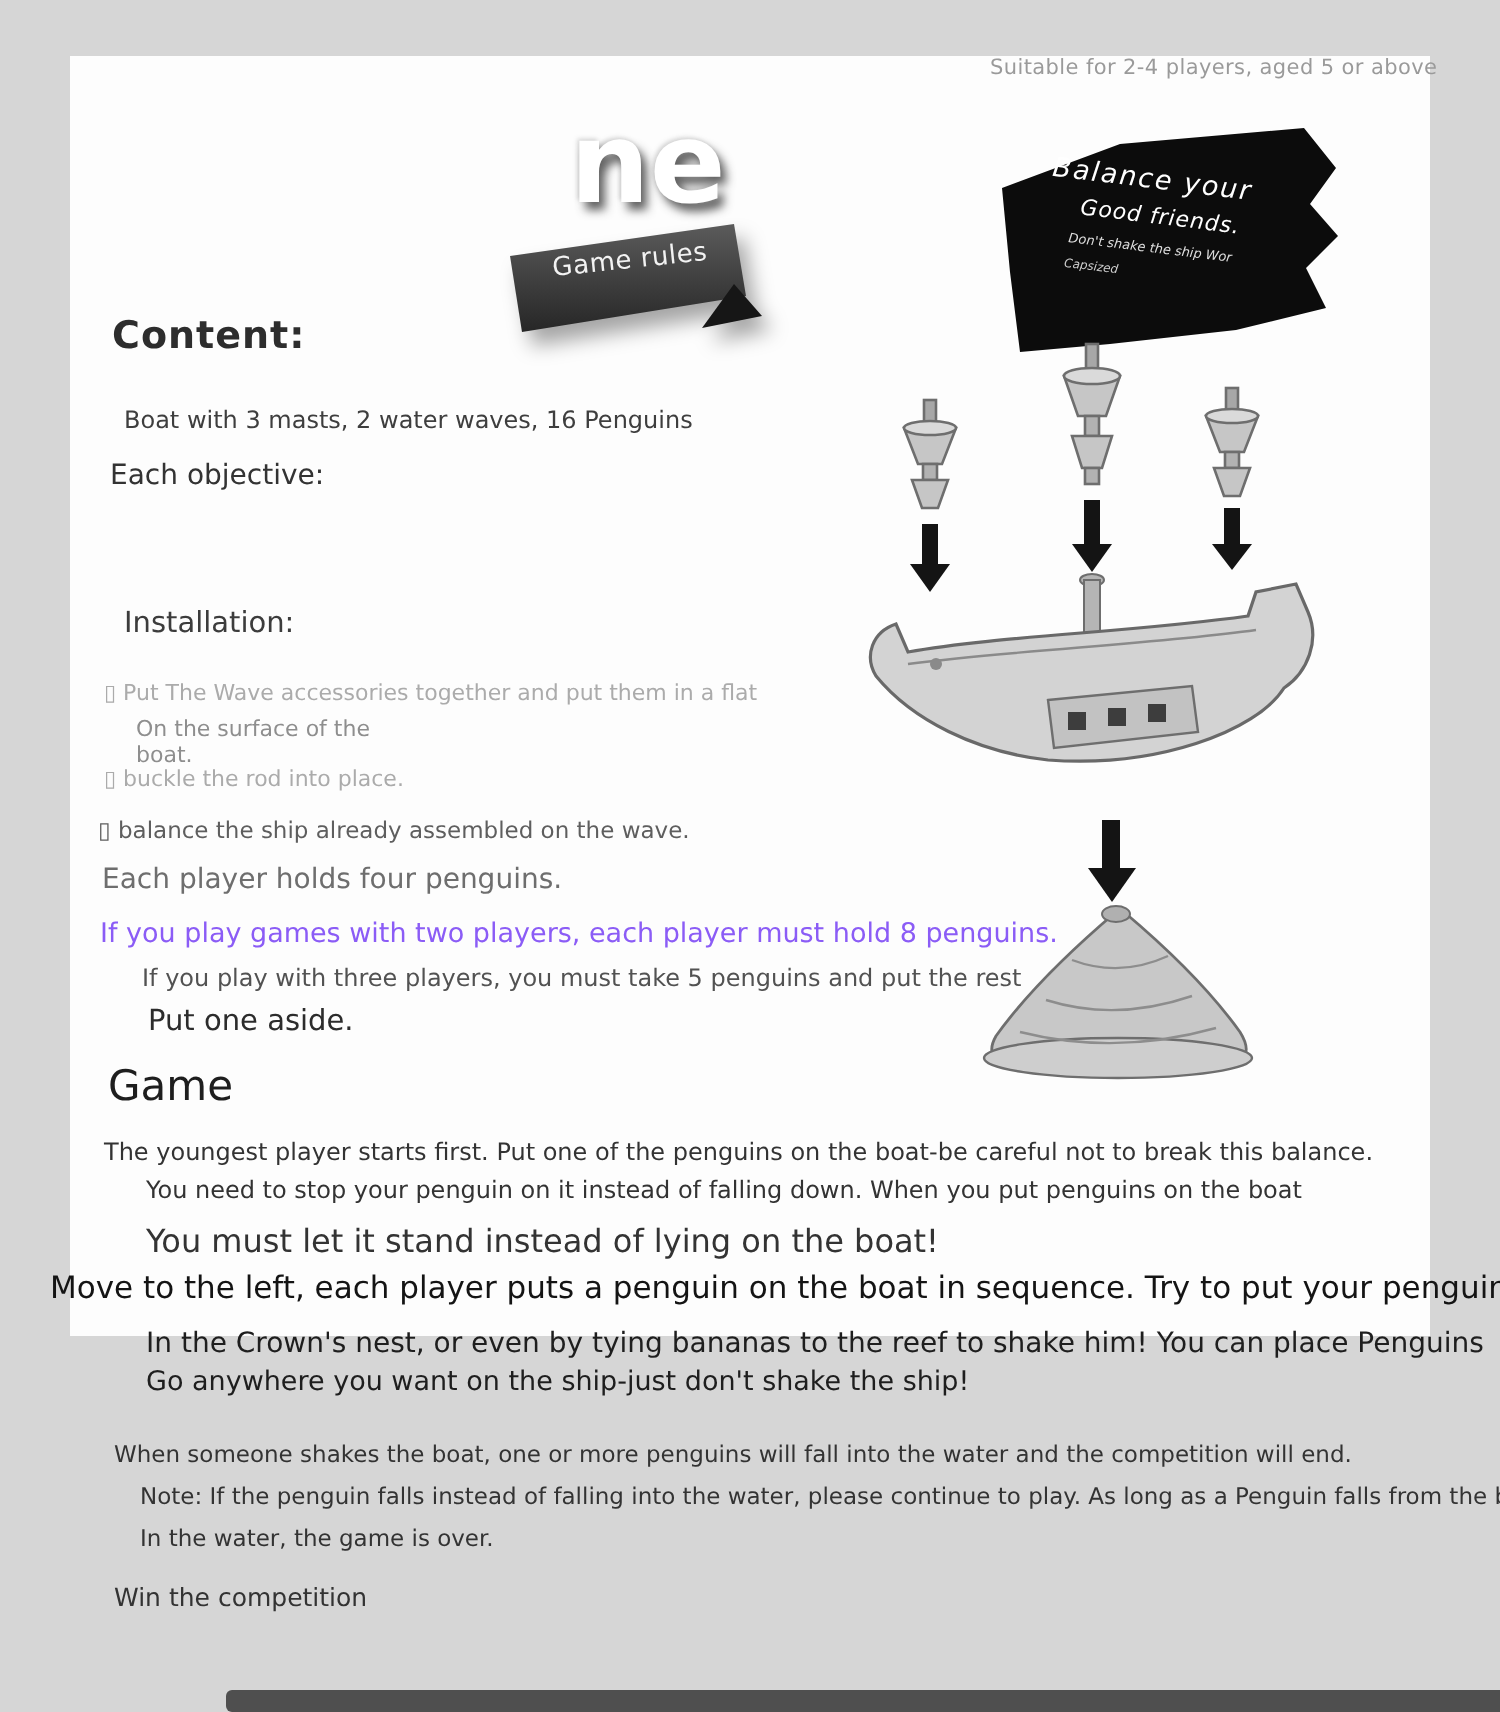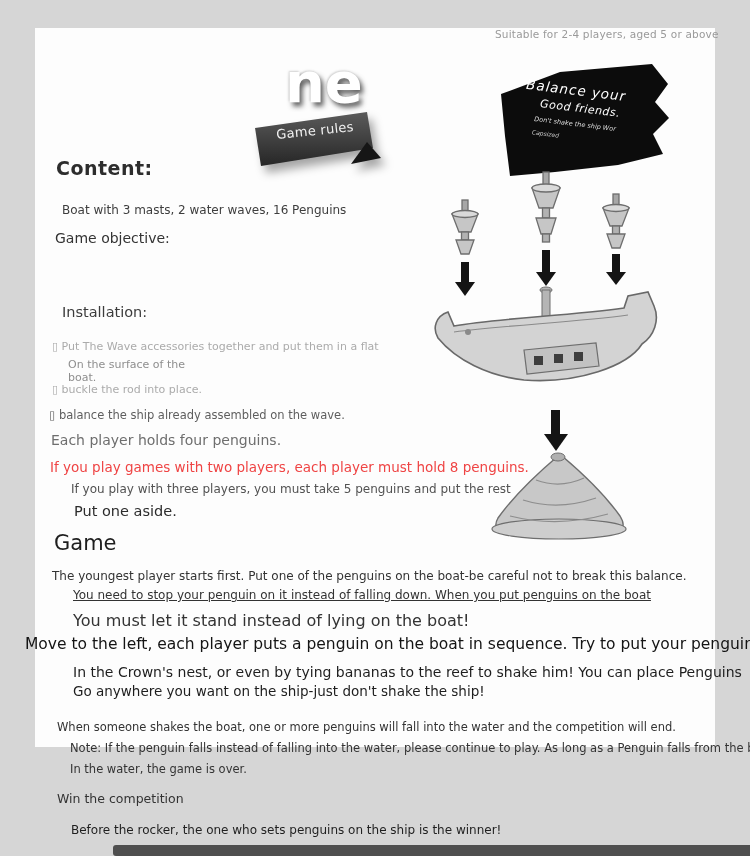--- a/index.html
+++ b/index.html
@@ -7,21 +7,21 @@
   body {
     width: 750px; height: 856px;
     background: #d6d6d6;
     position: relative;
     overflow: hidden;
     font-family: "DejaVu Sans", sans-serif;
     color: #3a3a3a;
   }
   .page {
     position: absolute; left: 35px; top: 28px;
-    width: 680px; height: 719px;
+    width: 680px; height: 640px;
     background: #fdfdfd;
   }
   .t { position: absolute; white-space: nowrap; }
 
   #s-suit { left: 460px; top: 0px; font-size: 10.5px; color: #9a9a9a; letter-spacing: .2px; }
 
   #s-title {
     left: 220px; top: 22px;
     font-size: 56px; font-weight: 700; color: #ffffff;
     text-shadow: 3px 4px 5px rgba(70,70,70,.85), -1px -1px 2px rgba(140,140,140,.35);
@@ -47,27 +47,27 @@
   #c-body  { left: 27px;  top: 175px; font-size: 12px; color: #3e3e3e; }
   #o-head  { left: 20px;  top: 202px; font-size: 14px; font-weight: 500; color: #333; }
   #o-body  { left: 29px;  top: 241px; font-size: 12.5px; color: #9c9c9c; }
   #i-head  { left: 27px;  top: 276px; font-size: 14.5px; font-weight: 500; color: #3c3c3c; }
   #i-s1    { left: 17px;  top: 312px; font-size: 11px; color: #ababab; }
   #i-s1b   { left: 33px;  top: 330px; font-size: 11px; color: #8e8e8e; }
   #i-s1c   { left: 33px;  top: 343px; font-size: 11px; color: #8e8e8e; }
   #i-s2    { left: 17px;  top: 355px; font-size: 11px; color: #ababab; }
   #i-s3    { left: 14px;  top: 380px; font-size: 11.5px; color: #5e5e5e; }
   #i-each  { left: 16px;  top: 404px; font-size: 14px; color: #6e6e6e; }
-  #i-two   { left: 15px;  top: 431px; font-size: 13.5px; color: #ef4444; }
+  #i-two   { left: 15px;  top: 431px; font-size: 13.5px; color: #8b5cf6; }
   #i-three { left: 36px;  top: 454px; font-size: 12px; color: #525252; }
   #i-aside { left: 39px;  top: 475px; font-size: 14.5px; color: #2c2c2c; }
 
   #g-head  { left: 19px;  top: 503px; font-size: 21px; font-weight: 400; color: #1e1e1e; }
   #g-l1    { left: 17px;  top: 541px; font-size: 12px; color: #333; }
-  #g-l2    { left: 38px;  top: 560px; font-size: 12px; color: #333; text-decoration: underline; }
+  #g-l2    { left: 38px;  top: 560px; font-size: 12px; color: #333; }
   #g-l3    { left: 38px;  top: 583px; font-size: 16px; color: #333; }
   #g-l4    { left: -10px; top: 607px; font-size: 15.5px; color: #141414; }
   #g-l5    { left: 38px;  top: 636px; font-size: 14px; color: #1e1e1e; }
   #g-l6    { left: 38px;  top: 655px; font-size: 13.5px; font-weight: 500; color: #1e1e1e; }
   #g-l7    { left: 22px;  top: 692px; font-size: 11.5px; color: #333; }
   #g-l8    { left: 35px;  top: 713px; font-size: 11.5px; color: #333; }
   #g-l9    { left: 35px;  top: 734px; font-size: 11.5px; color: #333; }
   #g-win-h { left: 22px;  top: 763px; font-size: 12.5px; color: #333; }
   #g-win-b { left: 36px;  top: 795px; font-size: 12px; color: #1f1f1f; }
 
@@ -104,21 +104,21 @@
       <path d="M3,32 L62,10 L154,2 L170,22 L157,40 L171,56 L155,72 L165,92 L120,103 L57,110 L12,114 L7,74 Z" fill="#0c0c0c"></path>
     </svg>
     <div class="flag-line" id="flag-l1">Balance your</div>
     <div class="flag-line" id="flag-l2">Good friends.</div>
     <div class="flag-line" id="flag-l3">Don't shake the ship Wor</div>
     <div class="flag-line" id="flag-l4">Capsized</div>
   </div>
 
   <div class="t" id="c-head">Content:</div>
   <div class="t" id="c-body">Boat with 3 masts, 2 water waves, 16 Penguins</div>
-  <div class="t" id="o-head">Game objective:</div>
+  <div class="t" id="o-head">Each objective:</div>
   <div class="t" id="i-head">Installation:</div>
   <div class="t" id="i-s1">▯ Put The Wave accessories together and put them in a flat</div>
   <div class="t" id="i-s1b">On the surface of the</div>
   <div class="t" id="i-s1c">boat.</div>
   <div class="t" id="i-s2">▯ buckle the rod into place.</div>
   <div class="t" id="i-s3">▯ balance the ship already assembled on the wave.</div>
   <div class="t" id="i-each">Each player holds four penguins.</div>
   <div class="t" id="i-two">If you play games with two players, each player must hold 8 penguins.</div>
   <div class="t" id="i-three">If you play with three players, you must take 5 penguins and put the rest</div>
   <div class="t" id="i-aside">Put one aside.</div>
@@ -127,21 +127,20 @@
   <div class="t" id="g-l1">The youngest player starts first. Put one of the penguins on the boat-be careful not to break this balance.</div>
   <div class="t" id="g-l2">You need to stop your penguin on it instead of falling down. When you put penguins on the boat</div>
   <div class="t" id="g-l3">You must let it stand instead of lying on the boat!</div>
   <div class="t" id="g-l4">Move to the left, each player puts a penguin on the boat in sequence. Try to put your penguin</div>
   <div class="t" id="g-l5">In the Crown's nest, or even by tying bananas to the reef to shake him! You can place Penguins</div>
   <div class="t" id="g-l6">Go anywhere you want on the ship-just don't shake the ship!</div>
   <div class="t" id="g-l7">When someone shakes the boat, one or more penguins will fall into the water and the competition will end.</div>
   <div class="t" id="g-l8">Note: If the penguin falls instead of falling into the water, please continue to play. As long as a Penguin falls from the boat</div>
   <div class="t" id="g-l9">In the water, the game is over.</div>
   <div class="t" id="g-win-h">Win the competition</div>
-  <div class="t" id="g-win-b">Before the rocker, the one who sets penguins on the ship is the winner!</div>
 
   <div id="ship">
     <svg width="237" height="372" viewBox="0 0 237 372">
 
       <g stroke="#6e6e6e" stroke-width="1.3">
         <rect x="34" y="30" width="6" height="14" fill="#a7a7a7"></rect>
         <path d="M24 44 L50 44 L43 62 L31 62 Z" fill="#c6c6c6"></path>
         <ellipse cx="37" cy="44" rx="13" ry="3.5" fill="#dadada"></ellipse>
         <rect x="33.5" y="62" width="7" height="8" fill="#b2b2b2"></rect>
         <path d="M28 70 L46 70 L41 84 L33 84 Z" fill="#c6c6c6"></path>

